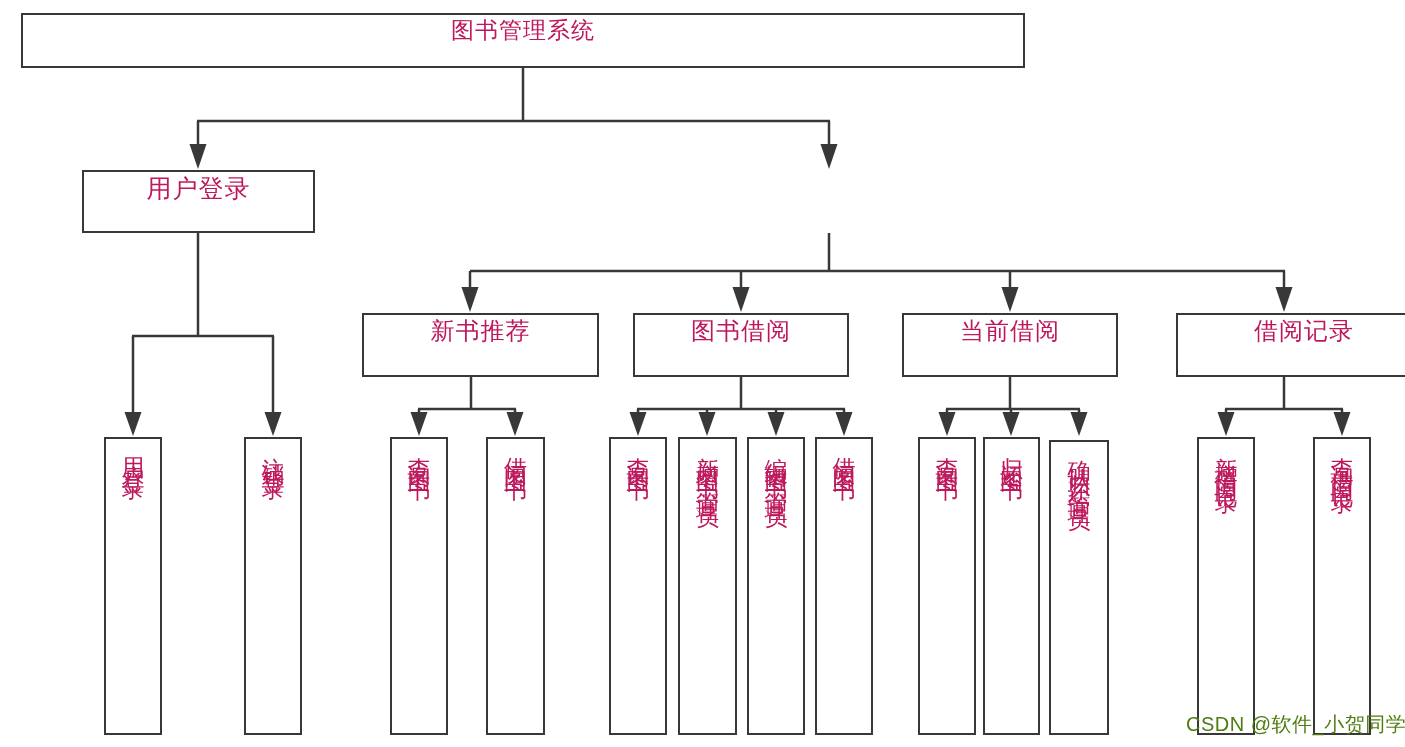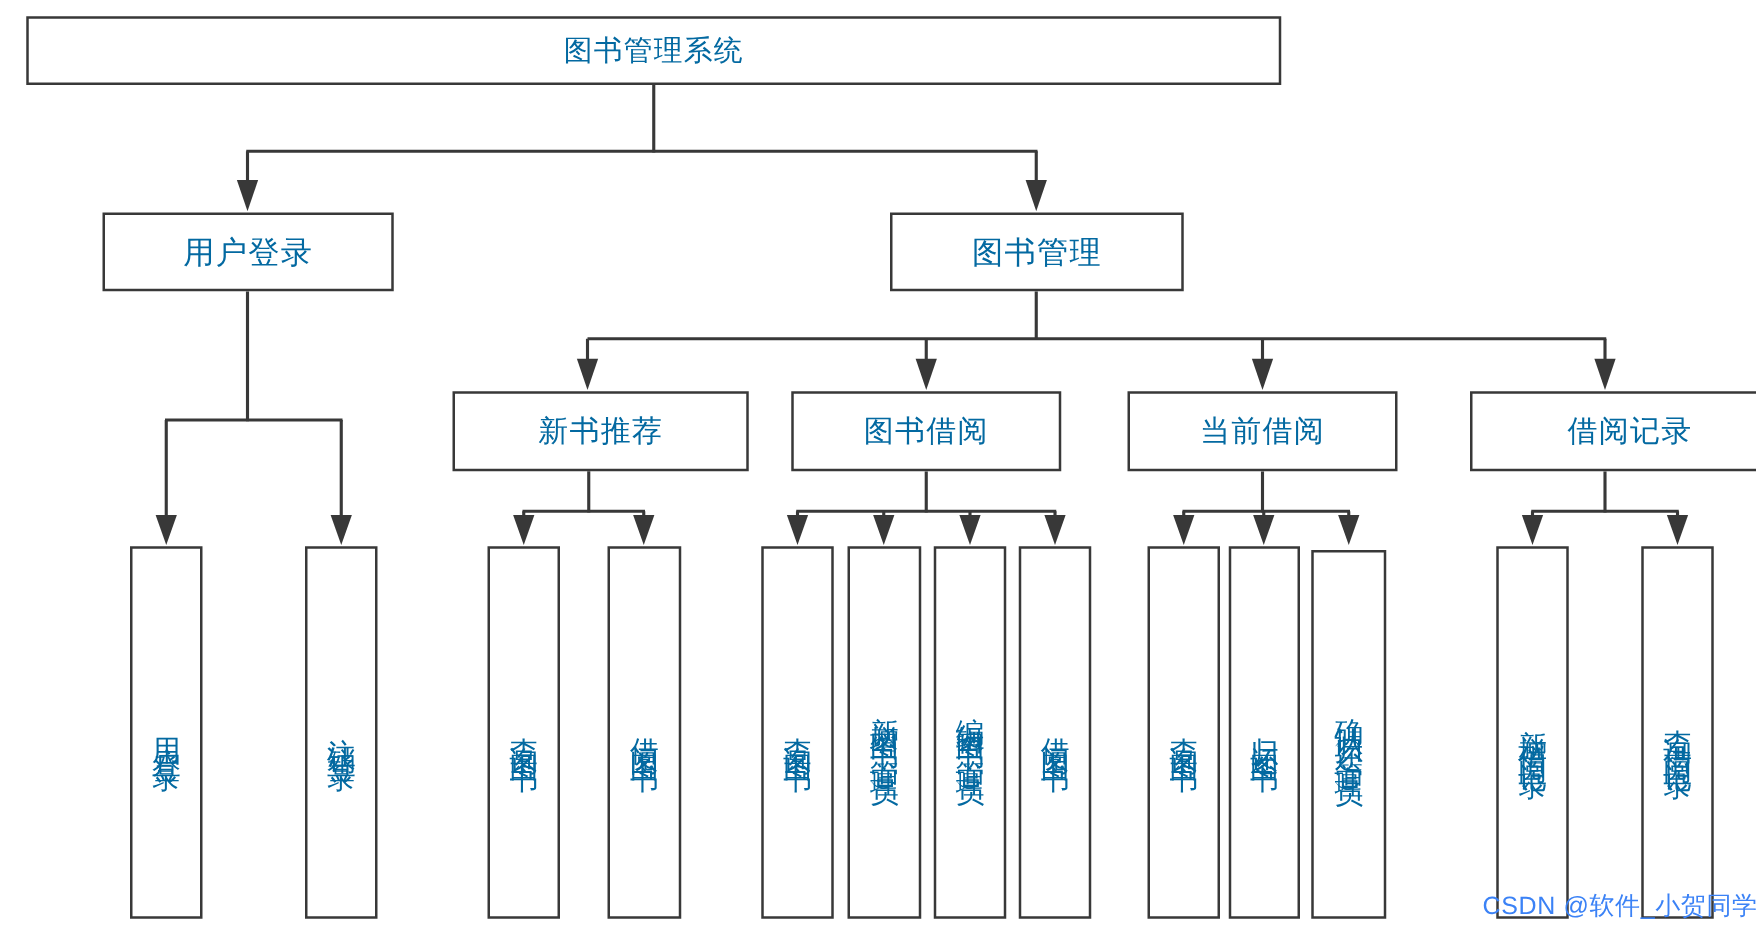--- a/index.html
+++ b/index.html
@@ -19,41 +19,41 @@
     position: absolute;
     left: 0; top: 0;
     z-index: 0;
   }
   .box {
     position: absolute;
     box-sizing: border-box;
     border: 2.6px solid #383838;
     background: #ffffff;
     display: flex;
-    align-items: center;
+    align-items: flex-start;
     justify-content: center;
-    color: #0369a1;
+    color: #be185d;
     z-index: 1;
   }
   .box-root  { font-size: 23px; letter-spacing: 1px; }
   .box-l2    { font-size: 25px; letter-spacing: 1px; }
   .box-l3    { font-size: 24px; letter-spacing: 1px; }
   .leaf span {
     writing-mode: vertical-rl;
     text-orientation: mixed;
     font-size: 23px;
     letter-spacing: 7px;
     line-height: 1;
   }
   .watermark {
     position: absolute;
     left: 1186px;
     top: 711px;
     font-size: 20px;
-    color: #3b82f6;
+    color: #4d7c0f;
     letter-spacing: 0.5px;
     white-space: nowrap;
     z-index: 3;
   }
 </style>
 </head>
 <body>
 
 <div id="canvas">
 
@@ -130,23 +130,20 @@
     </g>
   </svg>
 
   <div class="box box-root" style="left:21px; top:13px; width:1004px; height:55px;">
     <span>图书管理系统</span>
   </div>
 
   <div class="box box-l2" style="left:82px; top:170px; width:233px; height:63px;">
     <span>用户登录</span>
   </div>
-  <div class="box box-l2" style="left:712px; top:170px; width:235px; height:63px;">
-    <span>图书管理</span>
-  </div>
 
   <div class="box box-l3" style="left:362px; top:313px; width:237px; height:64px;">
     <span>新书推荐</span>
   </div>
   <div class="box box-l3" style="left:902px; top:313px; width:216px; height:64px;">
     <span>当前借阅</span>
   </div>
   <div class="box box-l3" style="left:633px; top:313px; width:216px; height:64px;">
     <span>图书借阅</span>
   </div>

